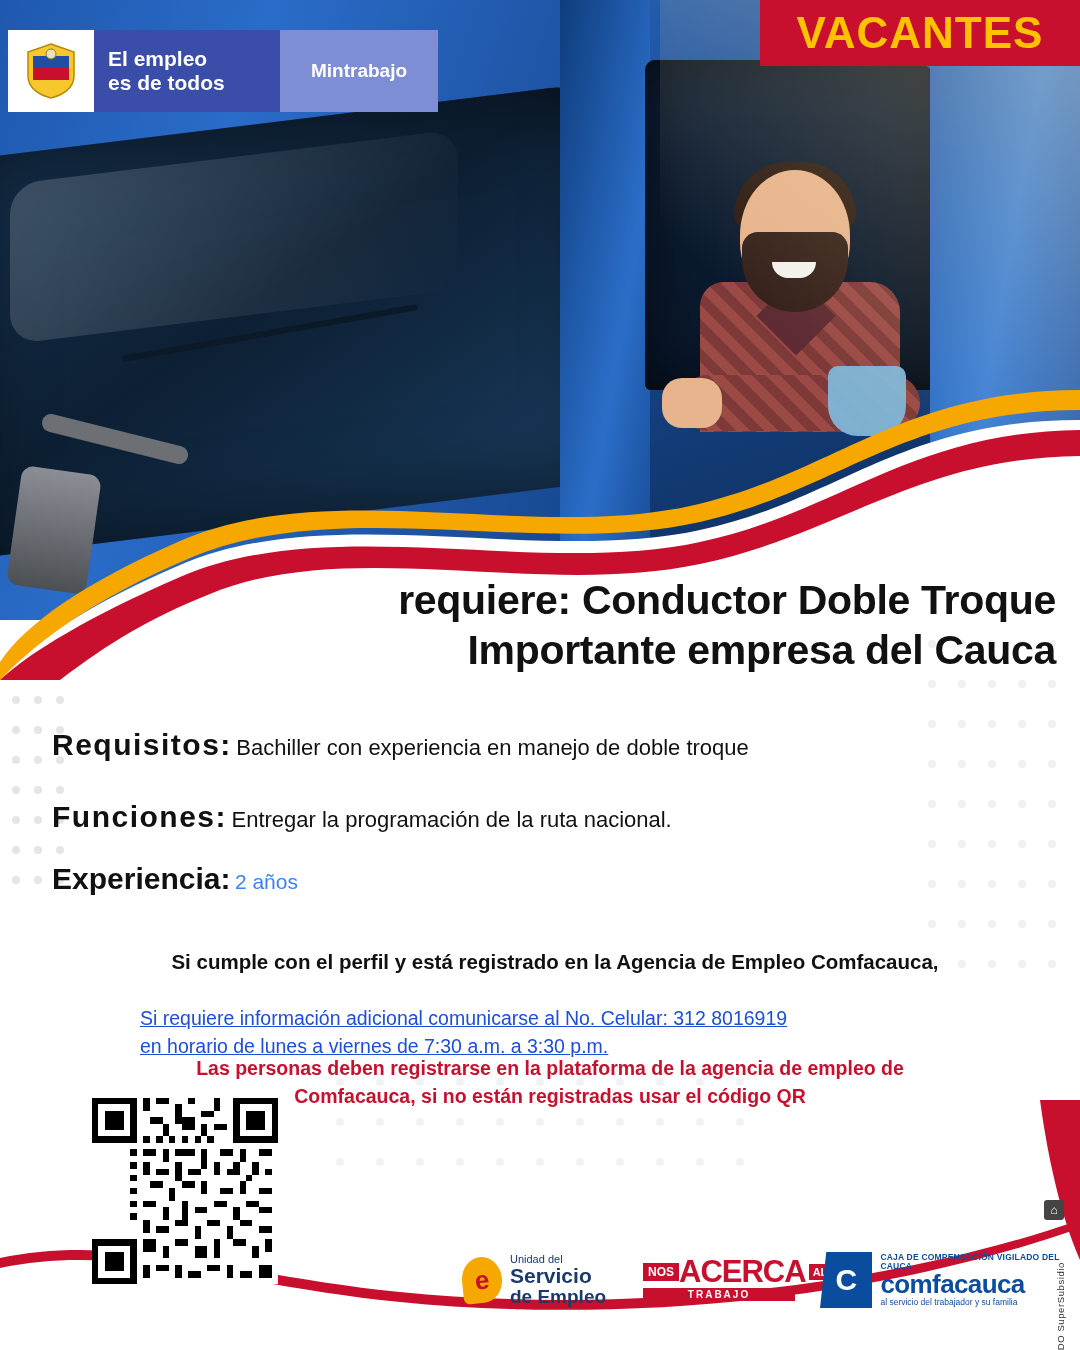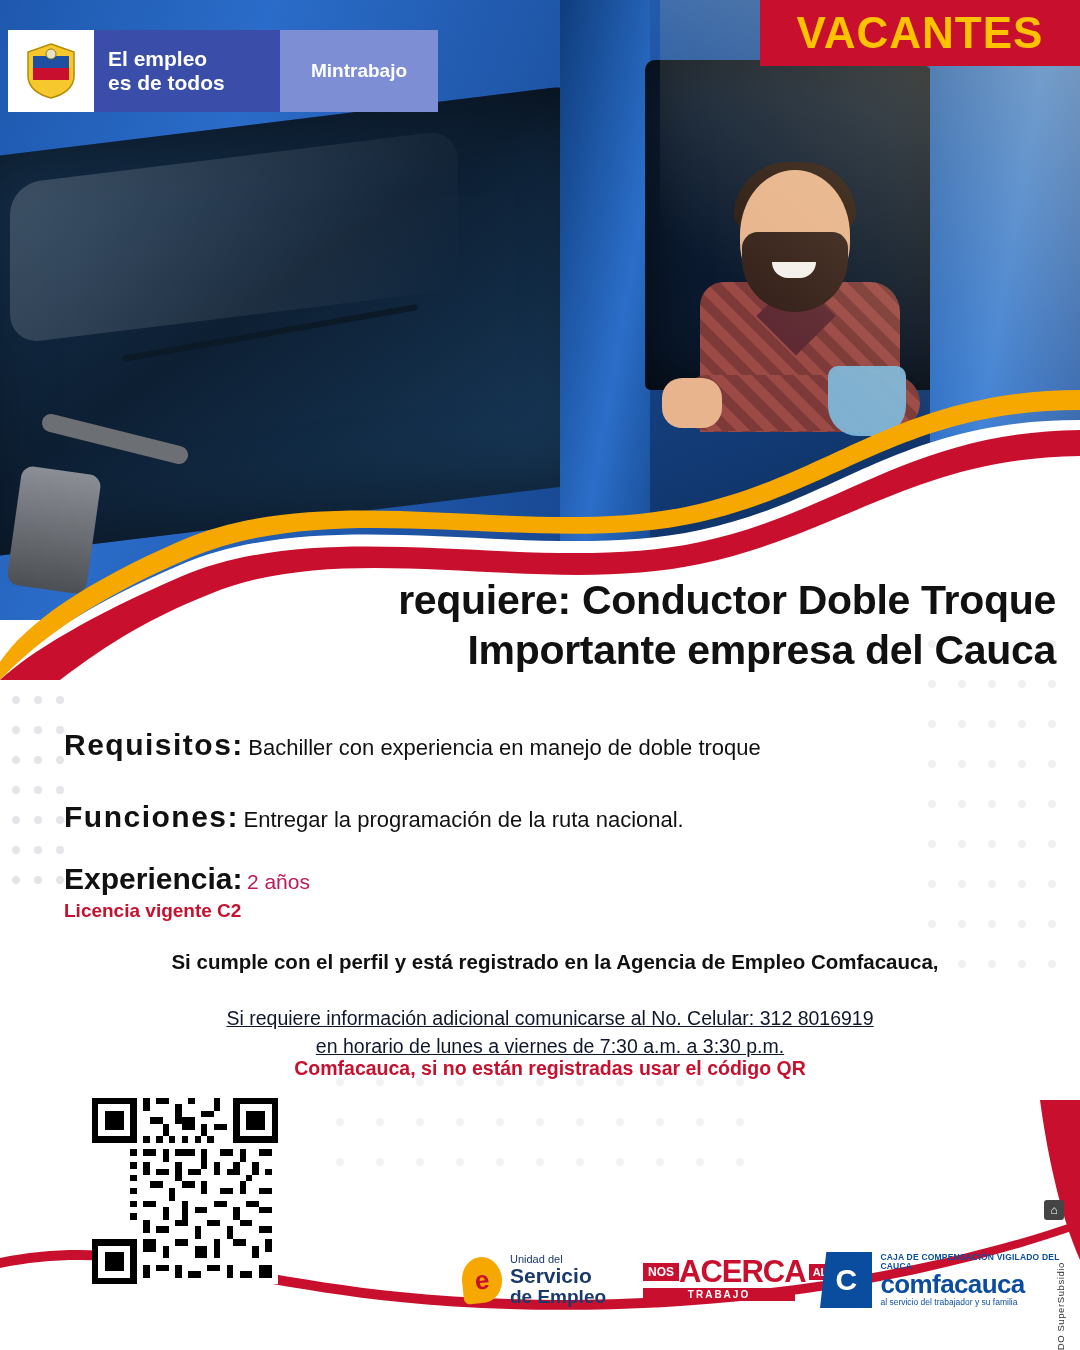--- a/index.html
+++ b/index.html
@@ -154,37 +154,37 @@
   .dots-left { position:absolute; left: 8px; top: 690px; width: 60px; height: 300px; opacity:.5; }
   .dots-right { position:absolute; right: 10px; top: 630px; width: 150px; height: 420px; opacity:.35; }
   .dots-mid { position:absolute; left: 330px; top: 1070px; width: 420px; height: 120px; opacity:.35; }
 
   
   .headline {
     position:absolute; left: 0; right: 24px; top: 575px;
     text-align: right; color:#111;
     font-size: 41px; font-weight: bold; line-height: 1.22; letter-spacing:-.3px;
   }
-  .block { position:absolute; left: 52px; right: 52px; margin-left: 12px; }
+  .block { position:absolute; left: 52px; right: 52px; }
   .req { top: 728px; }
   .fun { top: 800px; }
   .exp { top: 862px; }
   .lbl { font-weight: bold; font-size: 30px; letter-spacing: 1.5px; color:#111; }
   .lbl-tight { font-weight: bold; font-size: 30px; color:#111; }
   .val { font-size: 22px; color:#111; }
-  .val-sm { font-size: 21px; color:#be185d;text-align:center; }
+  .val-sm { font-size: 21px; color:#3b82f6;text-align:center; }
   .lic { color:#c8102e; font-weight:bold; font-size: 19px; margin-top: 4px; }
 
   .perfil {
     position:absolute; left: 100px; right: 70px; top: 948px;
     text-align:center; font-weight:bold; font-size: 20.5px; line-height:1.38; color:#111;
   }
   .info {
     position:absolute; left: 140px; right: 120px; top: 1005px;
-    text-align:center; font-size: 19.5px; line-height:1.42; color:#0f172a;
+    text-align:left; font-size: 19.5px; line-height:1.42; color:#1d4ed8;
   }
   .info .u { text-decoration: underline; }
   .plataforma {
     position:absolute; left: 150px; right: 130px; top: 1055px;
     text-align:center; font-weight:bold; font-size: 19.5px; line-height:1.42; color:#c8102e;
   }
 
   
   .qr {
     position:absolute; left: 92px; top: 1098px; width: 186px; height: 186px;
@@ -420,33 +420,33 @@
 </div>
 
 <div class="block fun">
   <span class="lbl">Funciones:</span>
   <span class="val">Entregar la programación de la ruta nacional.</span>
 </div>
 
 <div class="block exp">
   <span class="lbl-tight">Experiencia:</span>
   <span class="val-sm">2 años</span>
-  <div class="lic">Licencia vigente C2</div>
 </div>
 
 <div class="perfil">
   <div>Si cumple con el perfil  y está registrado en la Agencia de Empleo Comfacauca,</div>
 </div>
 
 <div class="info">
   <div class="u">Si requiere información adicional comunicarse al No. Celular: 312 8016919</div>
   <div class="u">en horario de lunes a viernes de 7:30 a.m. a 3:30 p.m.</div>
 </div>
 
 <div class="plataforma">
+  <div>Las personas deben registrarse en la plataforma de la agencia de empleo de</div>
   <div>Comfacauca, si no están registradas usar el código QR</div>
 </div>
 
 <div class="qr">
   <svg width="186" height="186" viewBox="0 0 29 29" shape-rendering="crispEdges">
     <rect width="29" height="29" fill="#fff"></rect>
     <g fill="#000">
 
       <rect x="0" y="0" width="7" height="1"></rect>
         <rect x="0" y="6" width="7" height="1"></rect>

